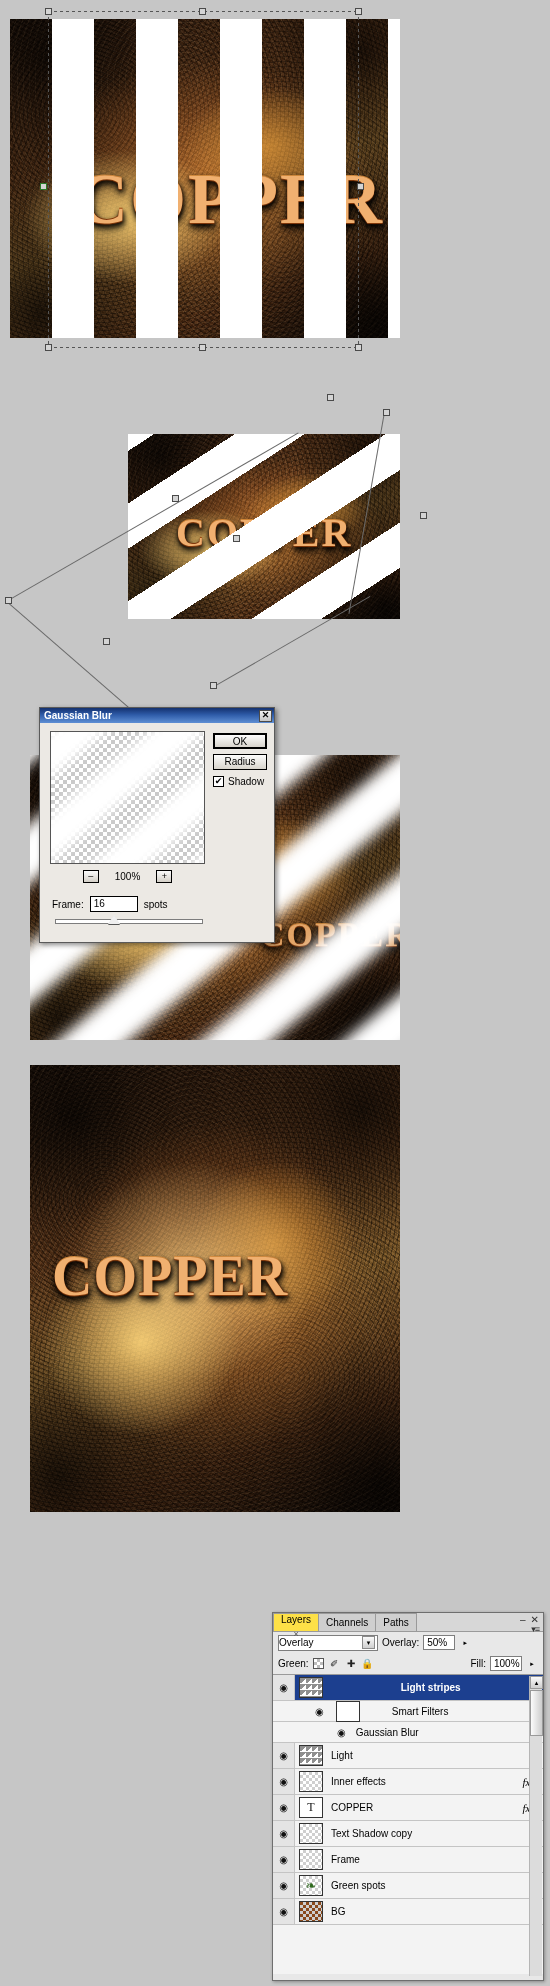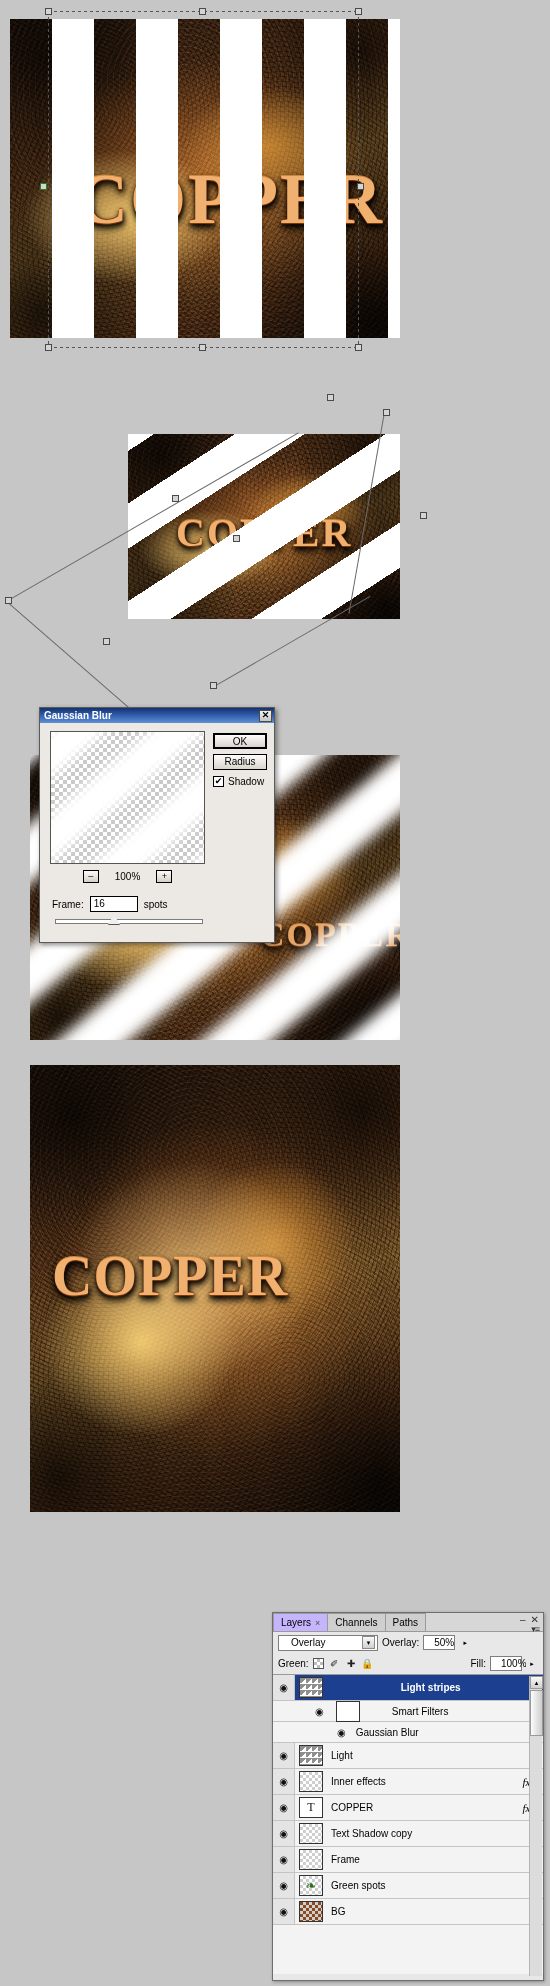--- a/index.html
+++ b/index.html
@@ -260,52 +260,52 @@
     display: flex; align-items: flex-end;
   }
   .lp-tab {
     height: 18px; padding: 0 7px;
     display: flex; align-items: center; gap: 4px;
     font-size: 10px;
     background: #cfcfcf;
     border: 1px solid #9a9a9a; border-bottom: none;
     margin-right: -1px;
   }
-  .lp-tab.active { background: #c4b5fd; }
+  .lp-tab.active { background: #fde047; flex-direction: column; }
   .tab-close { font-size: 9px; color: #555; }
   #lp-winbtns {
     position: absolute; right: 4px; top: 1px;
     display: flex; gap: 5px; font-size: 10px; color: #333;
   }
   #lp-menu {
     position: absolute; right: 4px; top: 11px;
     font-size: 9px; color: #333; letter-spacing: -1px;
   }
   #lp-blendrow, #lp-lockrow {
     display: flex; align-items: center;
     padding: 2px 5px; gap: 4px; height: 21px;
   }
   #lp-blend-select {
     width: 100px; height: 16px;
     background: #fff; border: 1px solid #7e7e7e;
     display: flex; align-items: center; justify-content: space-between;
-    padding: 0 2px 0 12px; font-size: 10px;
+    padding: 0 2px 0 0; font-size: 10px;
   }
   .dd-arrow {
     width: 13px; height: 13px;
     background: linear-gradient(180deg,#fafafa,#cfcfcf);
     border: 1px solid #8a8a8a;
     display: flex; align-items: center; justify-content: center;
     font-size: 7px;
   }
   .num-field {
     width: 32px; height: 15px;
     border: 1px solid #7e7e7e; background: #fff;
     font-size: 10px; line-height: 13px; text-align: left;
-    padding-left: 10px;
+    padding-left: 3px;
   }
   .spin-arrow {
     width: 12px; height: 15px;
     background: #e8e8e8;
     display: flex; align-items: center; justify-content: center;
     font-size: 7px; border: 1px solid transparent;
   }
   .lock-icon {
     width: 13px; height: 13px;
     display: flex; align-items: center; justify-content: center;

